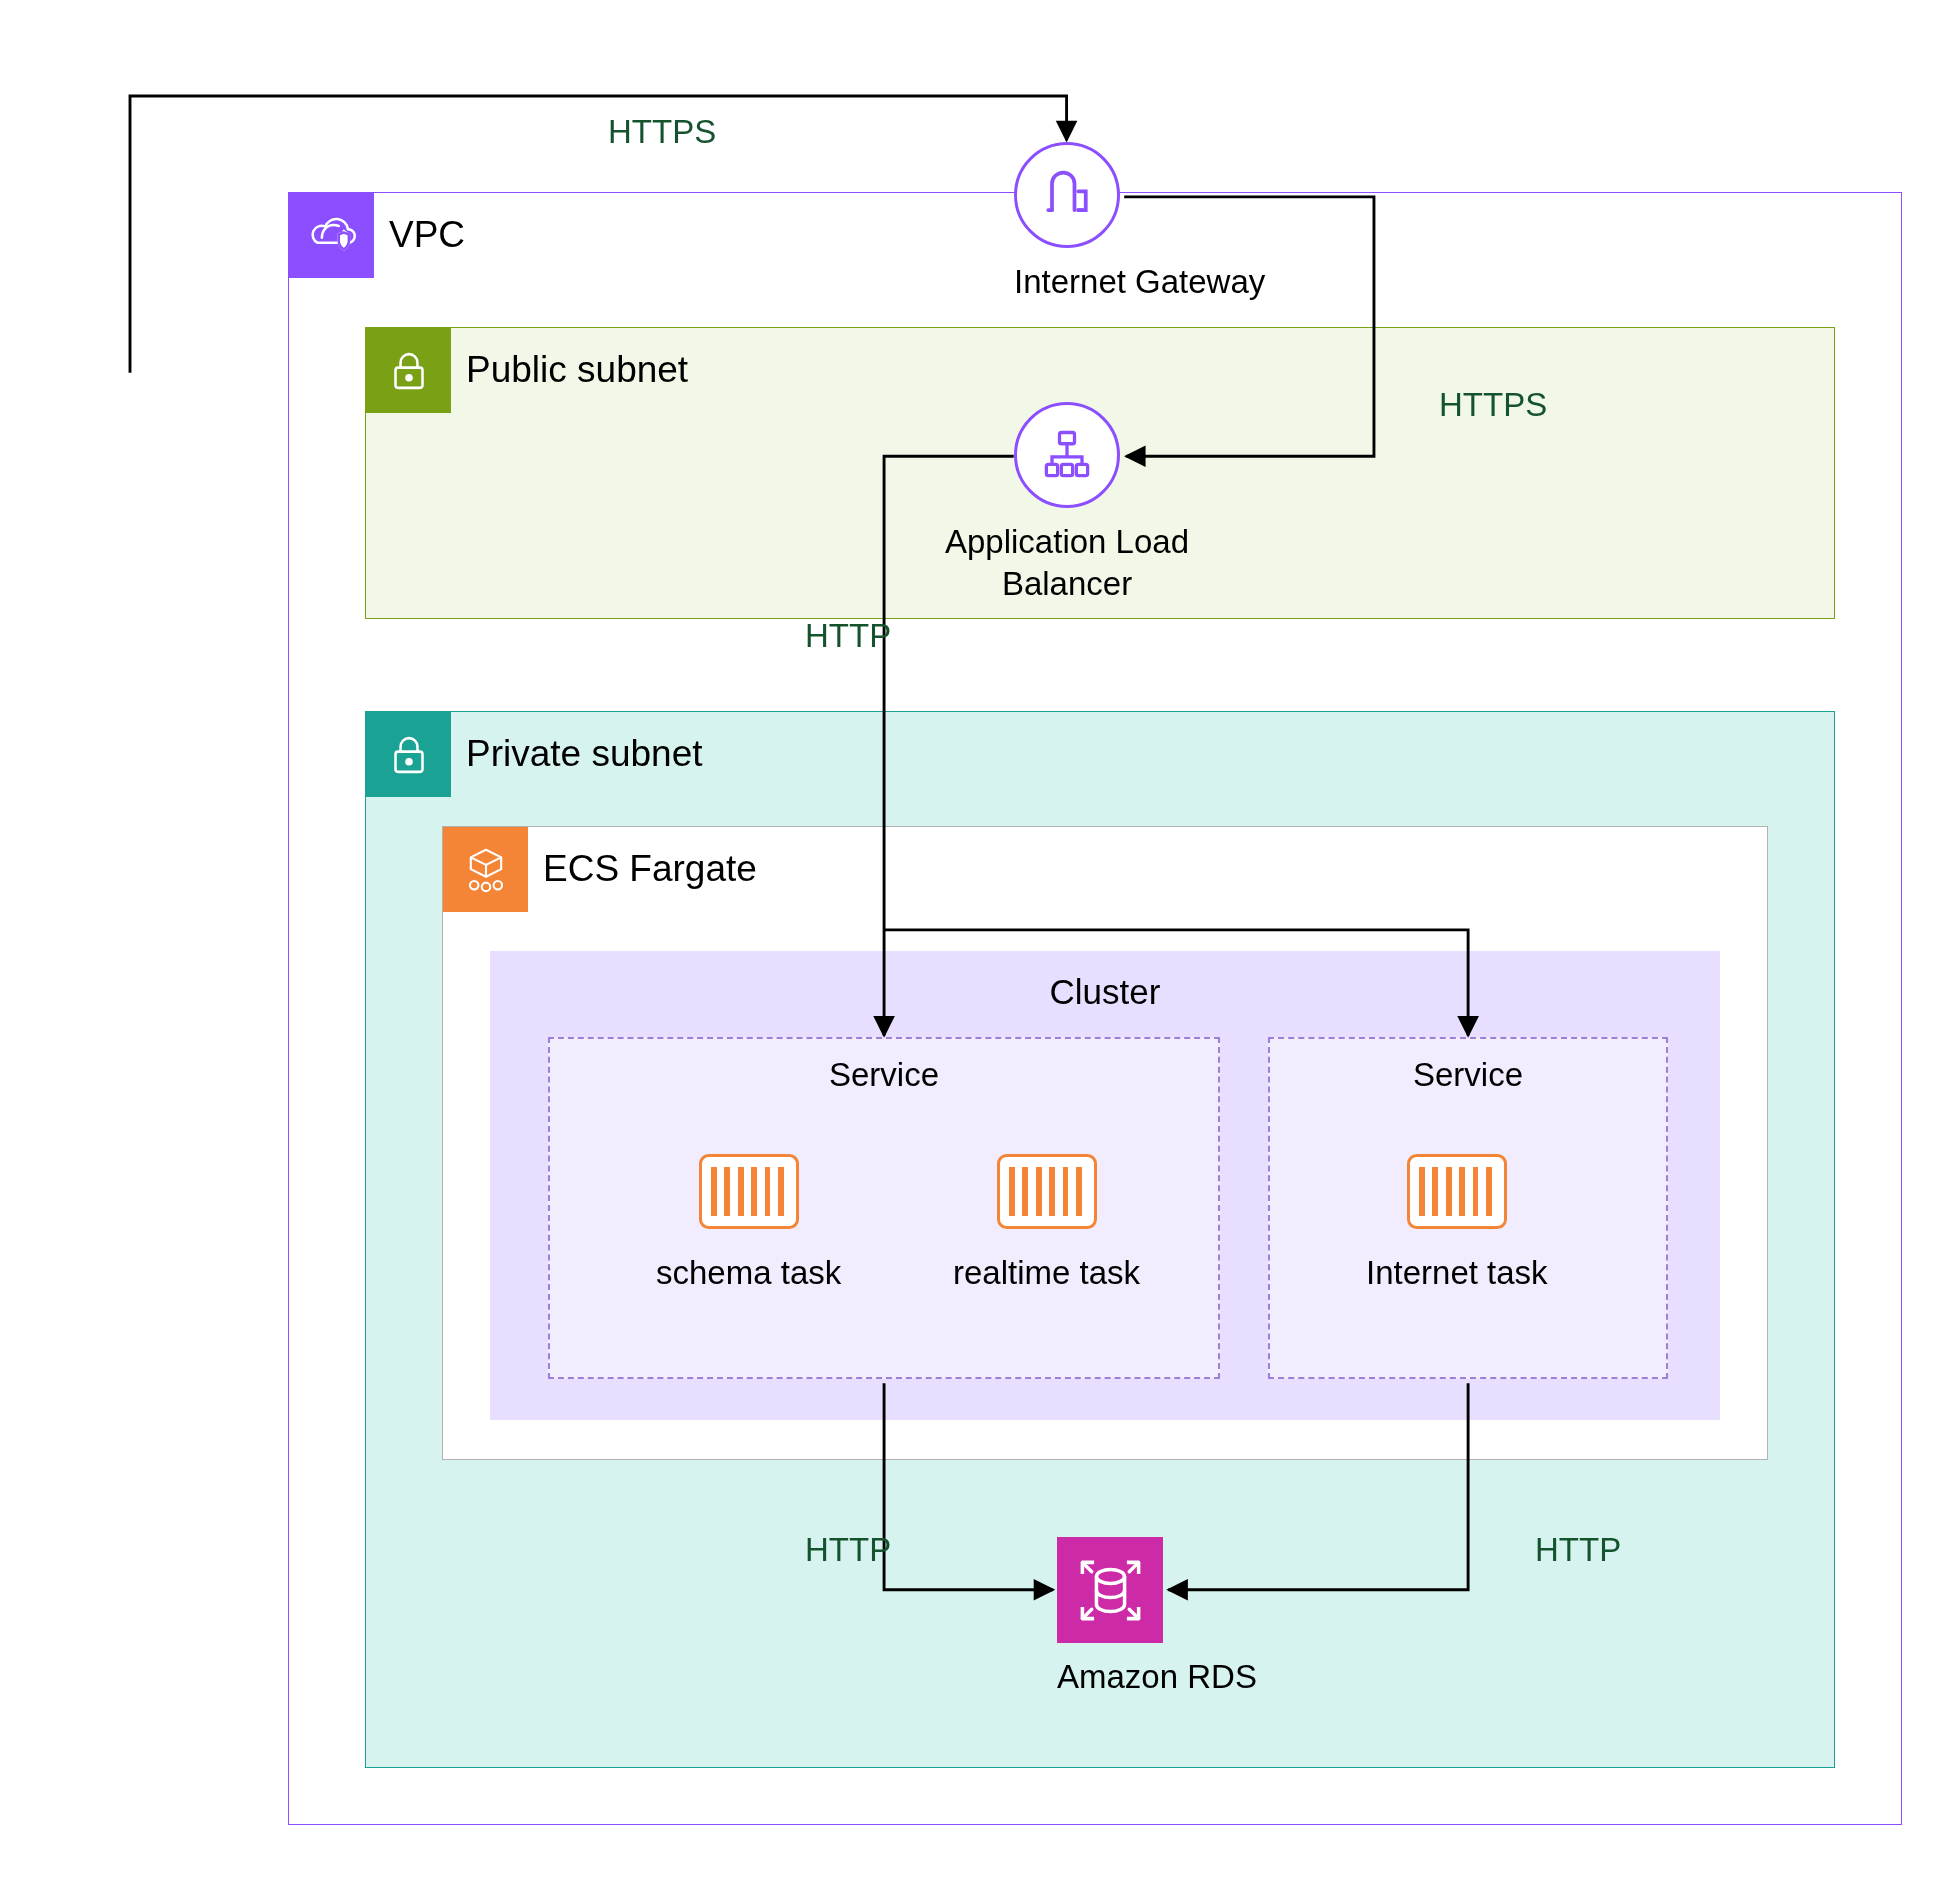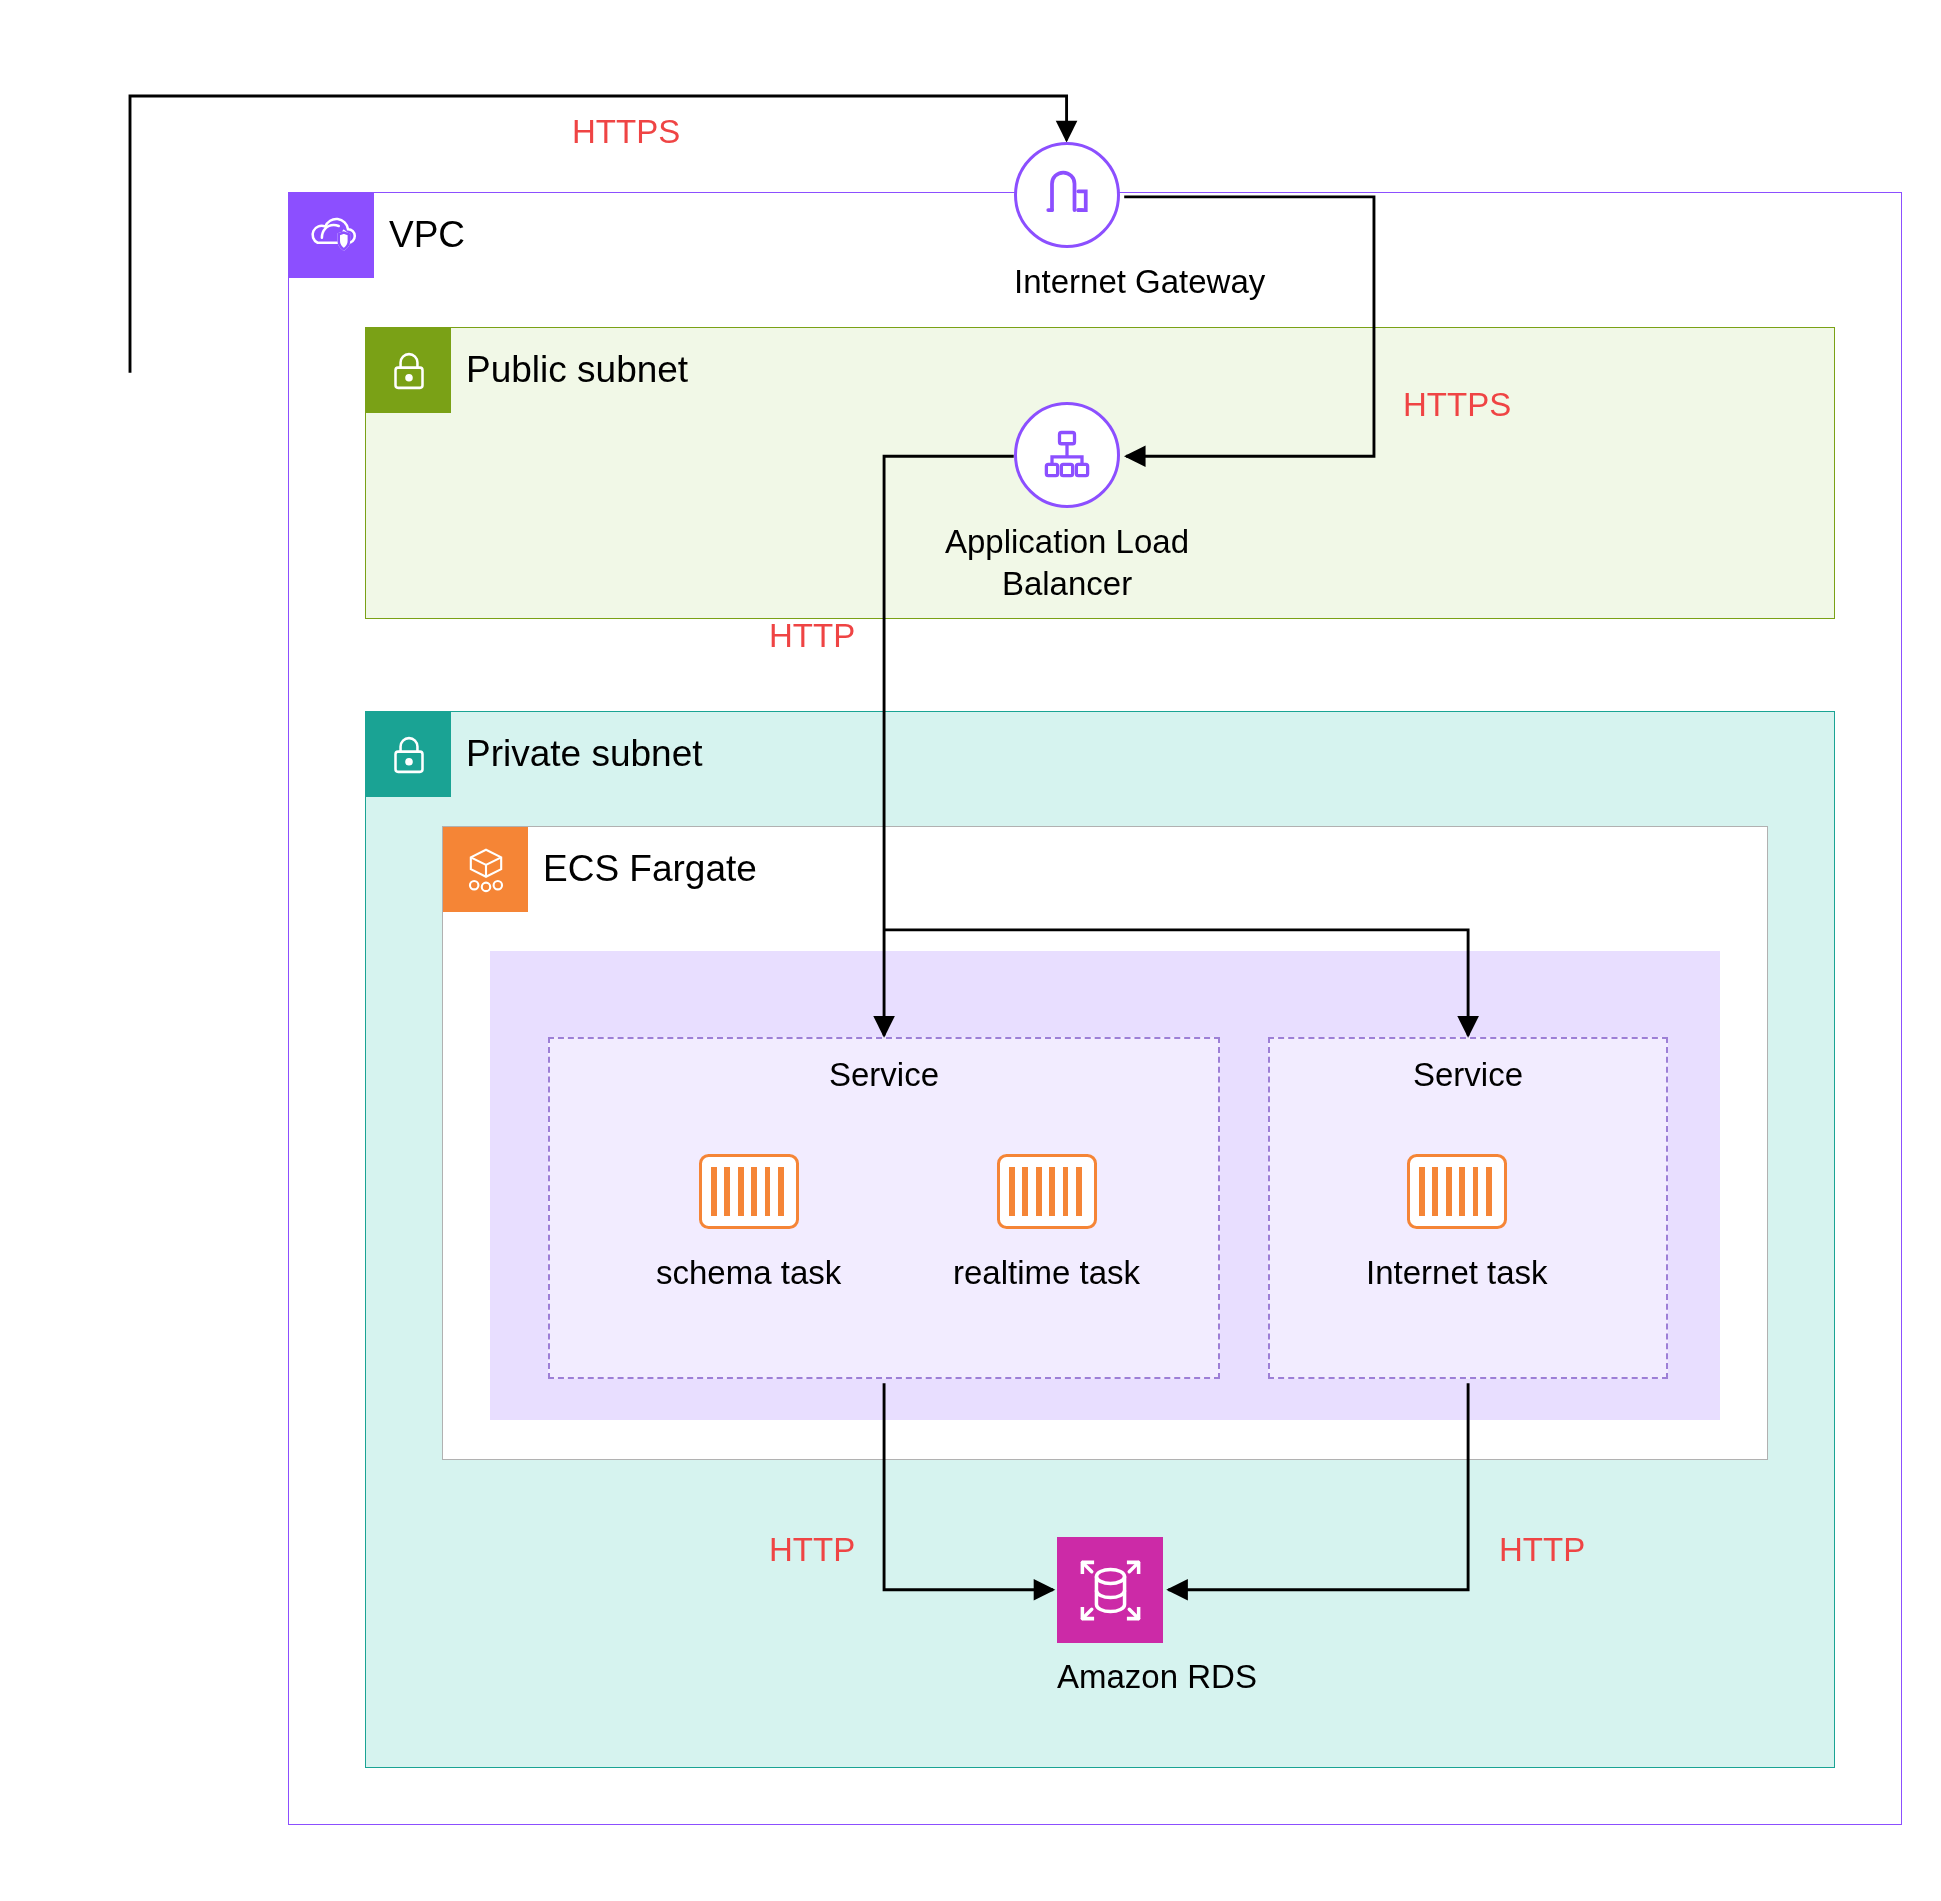--- a/index.html
+++ b/index.html
@@ -19,21 +19,21 @@
   html, body {
     margin: 0;
     padding: 0;
     width: 1942px;
     height: 1901px;
     background: #fff;
     font-family: "Helvetica Neue", Arial, sans-serif;
     color: #000;
   }
   .stage { position: relative; width: 1942px; height: 1901px; }
-  .lbl { position: absolute; font-size: 33px; line-height: 1.25; color: #ef4444; }
+  .lbl { position: absolute; font-size: 33px; line-height: 1.25; color: #14532d; margin-left: 36px; }
   .badge {
     position: absolute; left: 0; top: 0;
     width: 85px; height: 85px;
     display: flex; align-items: center; justify-content: center;
   }
   .badge svg { width: 54px; height: 54px; }
 
   
   .box {
     position: absolute;
@@ -184,20 +184,21 @@
         <path d="M14 17l18 9 18-9M32 26v14"></path>
         <circle cx="18" cy="50" r="5"></circle>
           <circle cx="32" cy="52" r="5"></circle>
           <circle cx="46" cy="50" r="5"></circle>
       </svg>
     </div>
     <div class="title">ECS Fargate</div>
   </div>
 
   <div id="cluster" class="box" style="left:490px; top:951px; width:1230px; height:469px; border-width:0;">
+    <div class="cluster-title">Cluster</div>
 
     <div class="service" style="left:58px; top:86px; width:672px; height:342px;">
       <div class="service-title">Service</div>
 
       <div class="task" style="left:106px; top:115px;">
         <div class="task-icon">
             <div class="bars"></div>
           </div>
         <div class="caption">schema task</div>
       </div>

